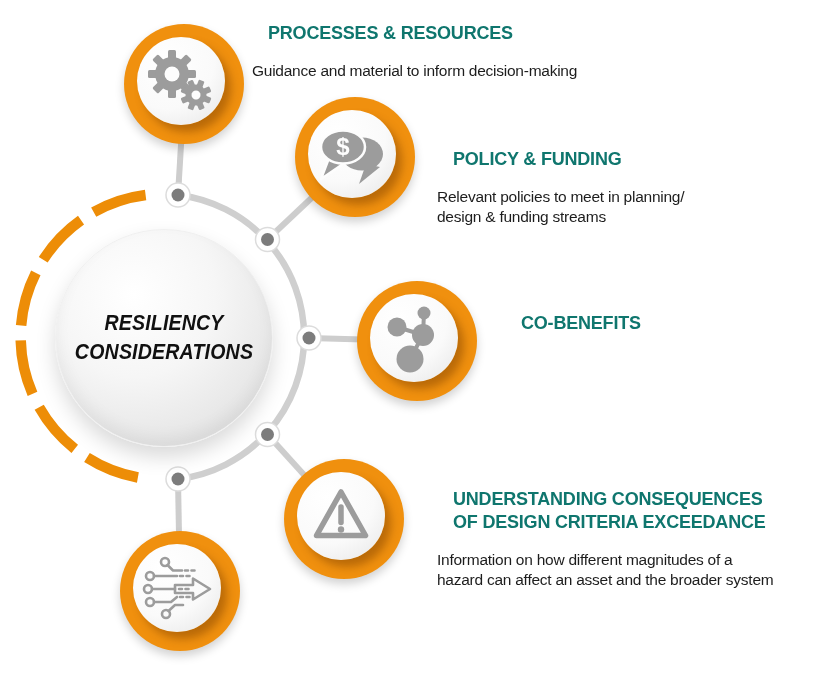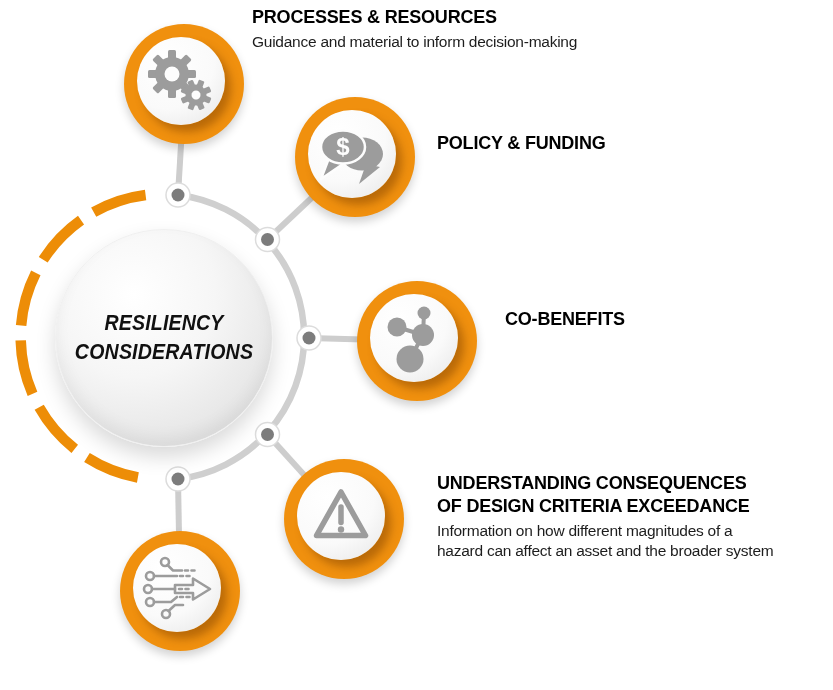--- a/index.html
+++ b/index.html
@@ -34,30 +34,30 @@
     display:flex;align-items:center;justify-content:center;
   }
   .sat1{left:124px;top:24px;}
   .sat2{left:295px;top:97px;}
   .sat3{left:357px;top:281px;}
   .sat4{left:284px;top:459px;}
   .sat5{left:120px;top:531px;}
   
   .tb{position:absolute;width:max-content;}
   .tb h2{
-    margin:0;font-size:18px;font-weight:bold;line-height:1.28;
-    letter-spacing:-0.2px;white-space:pre-line;color:#000000;
+    margin:16px;font-size:18px;font-weight:bold;line-height:1.28;
+    letter-spacing:-0.2px;white-space:pre-line;color:#0f766e;
   }
   .tb p{
     margin:3px 0 0 0;font-size:15.5px;font-weight:normal;line-height:1.26;
     letter-spacing:-0.25px;white-space:pre-line;color:#1d1d1d;
   }
   .t1{left:252px;top:6px;}
   .t2{left:437px;top:132px;}
-  .t3{left:505px;top:308px;text-align:right;}
+  .t3{left:505px;top:296px;text-align:right;}
   .t4{left:437px;top:472px;}
   .t5{left:247px;top:629px;}
 </style>
 </head>
 <body>
 
 <div class="canvas">
 
   <svg class="underlay" width="833" height="690" viewBox="0 0 833 690">
 
@@ -205,20 +205,22 @@
     </div>
   </div>
 
   <div class="tb t1">
     <h2>PROCESSES &amp; RESOURCES</h2>
     <p>Guidance and material to inform decision-making</p>
   </div>
 
   <div class="tb t2">
     <h2>POLICY &amp; FUNDING</h2>
+    <p>Relevant policies to meet in planning/
+design &amp; funding streams</p>
   </div>
 
   <div class="tb t3">
     <h2>CO-BENEFITS</h2>
   </div>
 
   <div class="tb t4">
     <h2>UNDERSTANDING CONSEQUENCES
 OF DESIGN CRITERIA EXCEEDANCE</h2>
     <p>Information on how different magnitudes of a

